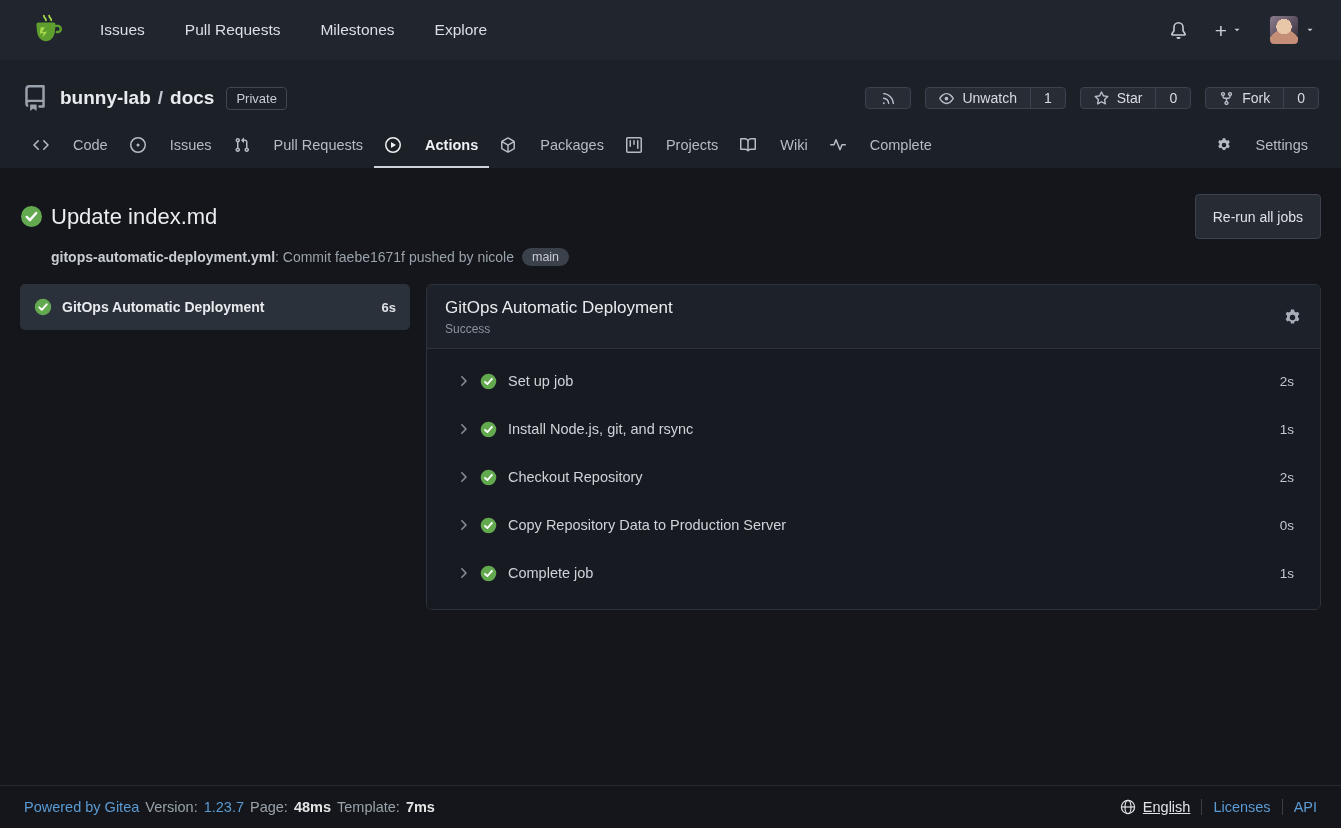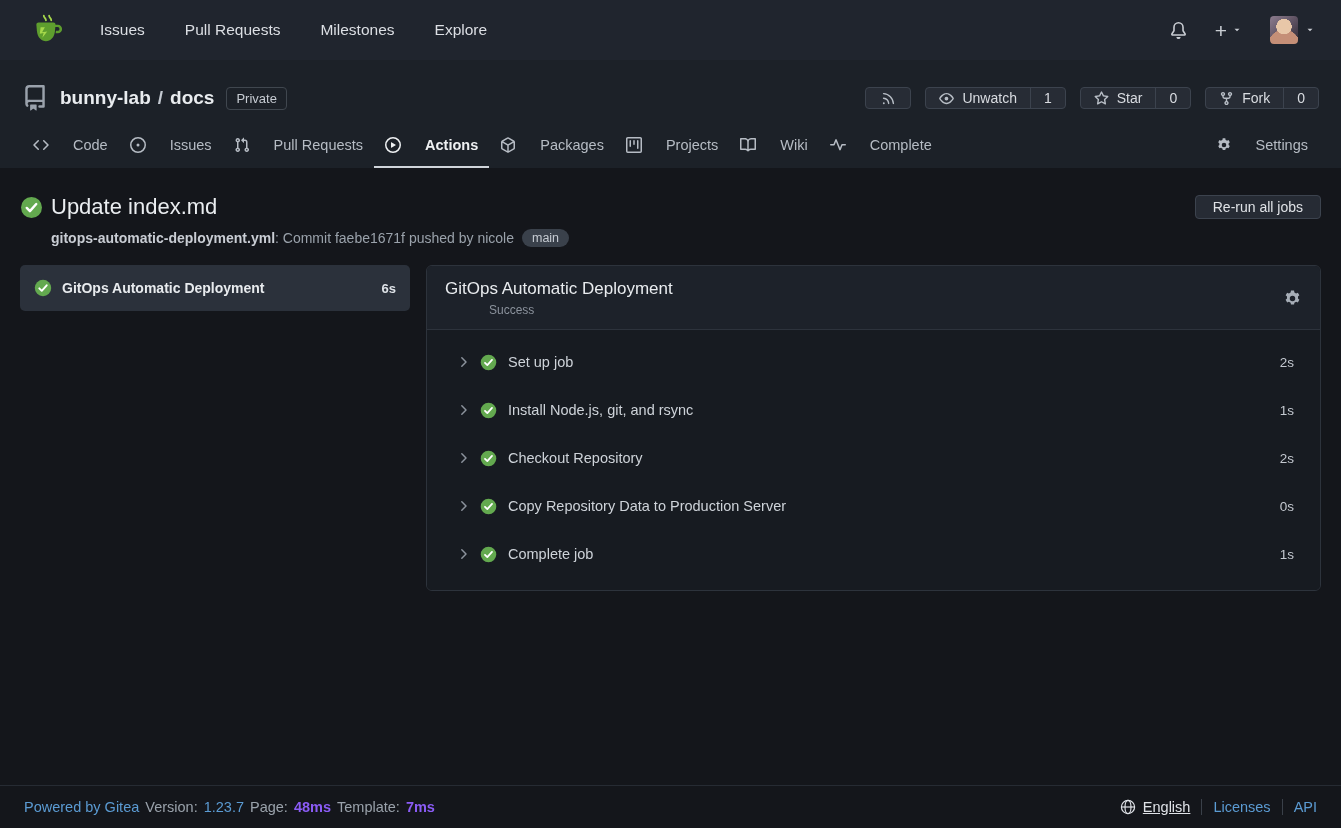--- a/index.html
+++ b/index.html
@@ -53,53 +53,53 @@
   .tab .ic16 { width:16px; height:16px; }
   .tab.active { color:#eef0f2; font-weight:700; border-bottom-color:#cfd4da; }
   .tab-settings { margin-left:auto; }
 
   
   .main { flex:1; padding:26px 20px 0; }
   .run-header { display:flex; align-items:center; }
   .run-status-icon { width:23px; height:23px; margin-right:8px; }
   .run-title { font-size:22px; font-weight:400; color:#eaedf0; }
   .rerun-btn { margin-left:auto; background:#262b34; border:1px solid #3c434e; border-radius:4px;
-    color:#dfe2e6; font-size:14px; height:24px; padding:0 17px; display:flex; align-items:center; cursor:pointer; }
+    color:#dfe2e6; font-size:14px; height:45px; padding:0 17px; display:flex; align-items:center; cursor:pointer; }
   .run-sub { margin:9px 0 0 31px; font-size:14px; color:#9aa2ab; display:flex; align-items:center; }
   .wf-file { font-weight:700; color:#c9cdd4; }
   .branch-badge { background:#3a414b; color:#c6cbd2; border-radius:10px; padding:2px 10px;
     font-size:12.5px; margin-left:8px; }
 
   .run-body { display:flex; gap:16px; margin-top:18px; align-items:flex-start; }
   .job-list { flex:0 0 390px; }
   .job-item { background:#2b313b; border-radius:5px; height:46px; display:flex; align-items:center;
     padding:0 14px; gap:10px; cursor:pointer; }
   .job-item .ic18 { width:18px; height:18px; }
   .job-name { font-weight:700; font-size:14px; color:#e8ebee; flex:1; }
   .job-duration { font-size:13px; font-weight:700; color:#dfe3e8; }
 
   .job-panel { flex:1; border:1px solid #2d333c; border-radius:6px; overflow:hidden; }
   .panel-header { background:#1d222a; padding:13px 18px 12px; display:flex; }
   .panel-title { font-size:17px; color:#e9ecef; }
-  .panel-status { font-size:12px; color:#8b929c; margin-top:4px;margin-left:44px; }
+  .panel-status { font-size:12px; color:#8b929c; margin-top:4px; }
   .panel-gear { margin-left:auto; align-self:center; width:19px; height:19px; color:#a6adb6; cursor:pointer; }
 
   .steps { background:#171b21; border-top:1px solid #2d333c; padding:8px 0 12px; }
   .step { height:48px; display:flex; align-items:center; padding:0 26px 0 30px; gap:9px; cursor:pointer; }
   .chev { width:14px; height:14px; color:#8b929c; }
   .step .ic18 { width:17px; height:17px; }
   .step-name { font-size:14.5px; color:#ced3d9; flex:1; margin-left:2px; }
   .step-duration { font-size:13.5px; color:#c3c8cf; }
 
   
   .footer { flex:0 0 43px; border-top:1px solid #262b33; display:flex; align-items:center;
     padding:0 24px; font-size:14.5px; color:#9aa2ab; margin-top:auto; }
   .footer-left { display:flex; align-items:center; gap:6px; }
   .link { color:#5b9bd3; }
-  .metric { font-weight:700; color:#8b5cf6; }
+  .metric { font-weight:700; color:#e5e5e5; }
   .footer-right { margin-left:auto; display:flex; align-items:center; }
   .f-item { display:flex; align-items:center; gap:7px; padding:0 11px; }
   .f-item + .f-item { border-left:1px solid #3a4049; }
   .f-item:last-child { padding-right:0; }
   .lang { color:#dfe2e7;text-decoration:underline; }
   .globe { width:16px; height:16px; color:#dfe2e7; }
 </style>
 </head>
 <body>
 

